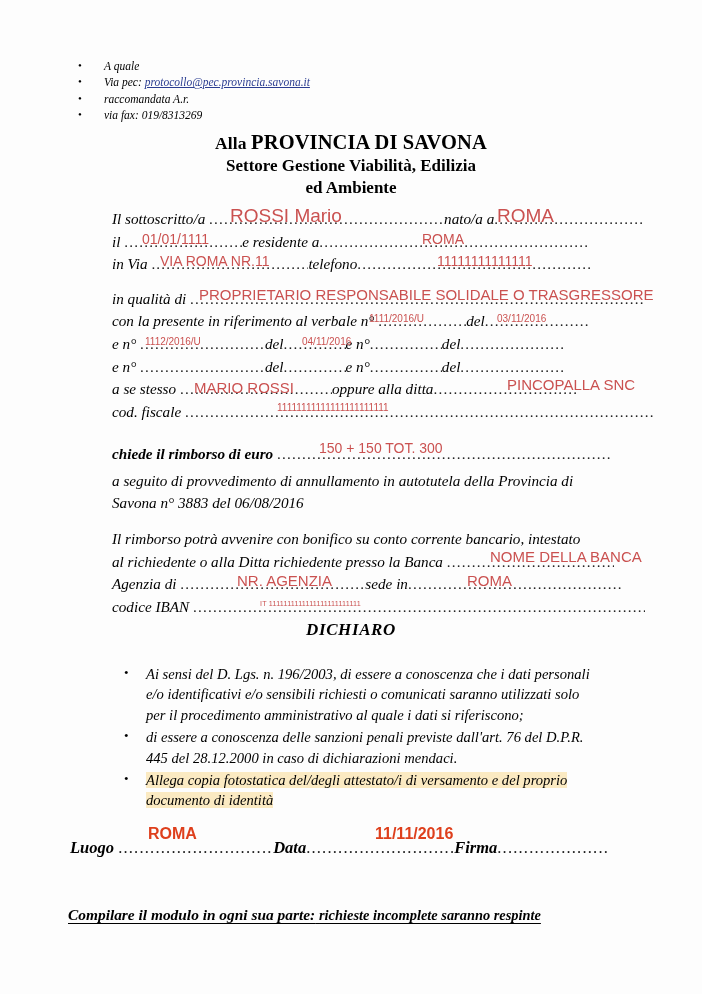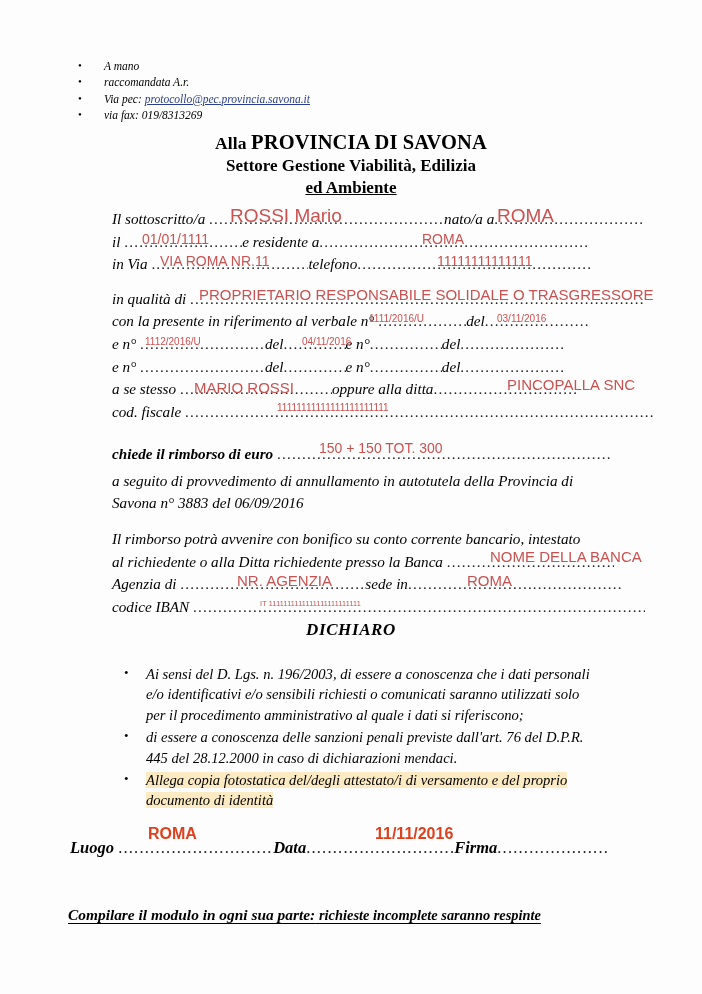--- a/index.html
+++ b/index.html
@@ -72,21 +72,20 @@
   }
   .title-2 {
     font-size: 17px;
     font-weight: bold;
     line-height: 22px;
   }
   .title-3 {
     font-size: 17px;
     font-weight: bold;
     line-height: 22px;
-    text-decoration: underline;
   }
 
   
   .form-body {
     position: absolute;
     left: 112px;
     top: 208px;
     width: 546px;
     font-size: 15.2px;
     font-style: italic;
@@ -210,27 +209,27 @@
   }
   .warn .tail { font-size: 14.4px; }
 </style>
 </head>
 <body>
 
 <div class="page">
 
   <ul class="hdr-list">
     <li>
-      <span>A mano</span>
+      <span>A quale</span>
+    </li>
+    <li>
+      <span>Via pec: </span><span class="pec-link">protocollo@pec.provincia.savona.it</span>
     </li>
     <li>
       <span>raccomandata A.r.</span>
-    </li>
-    <li>
-      <span>Via pec: </span><span class="pec-link">protocollo@pec.provincia.savona.it</span>
     </li>
     <li>
       <span>via fax: 019/8313269</span>
     </li>
   </ul>
 
   <div class="title-block">
     <div class="title-1"><span class="small">Alla </span><span>PROVINCIA DI SAVONA</span></div>
     <div class="title-2">Settore Gestione Viabilità, Edilizia</div>
     <div class="title-3">ed Ambiente</div>
@@ -303,21 +302,21 @@
 
     <div class="frow">
       <span class="lbl" style="font-weight:bold">chiede il rimborso di euro</span>
       <span class="dots" style="width:333px"></span>
       <span class="fill sz-md" style="left:207px;top:-2px">150 + 150  TOT. 300</span>
     </div>
   </div>
 
   <div class="para" style="left:112px; top:470px; width:546px;">
     <div>a seguito di provvedimento di annullamento in autotutela della Provincia di</div>
-    <div>Savona n° 3883 del 06/09/2016</div>
+    <div>Savona n° 3883 del 06/08/2016</div>
   </div>
 
   <div class="form-body" style="top:528px;">
     <div class="frow">
       <span class="lbl">Il rimborso potrà avvenire con bonifico su conto corrente bancario, intestato</span>
     </div>
 
     <div class="frow">
       <span class="lbl">al richiedente o alla Ditta richiedente presso la Banca</span>
       <span class="dots" style="width:167px"></span>

